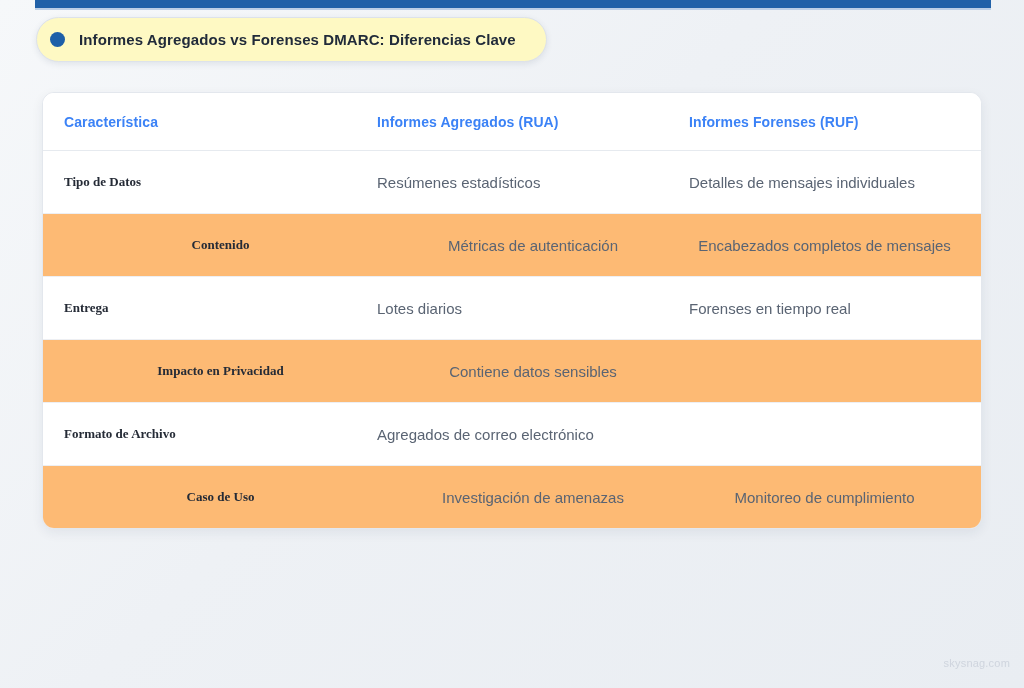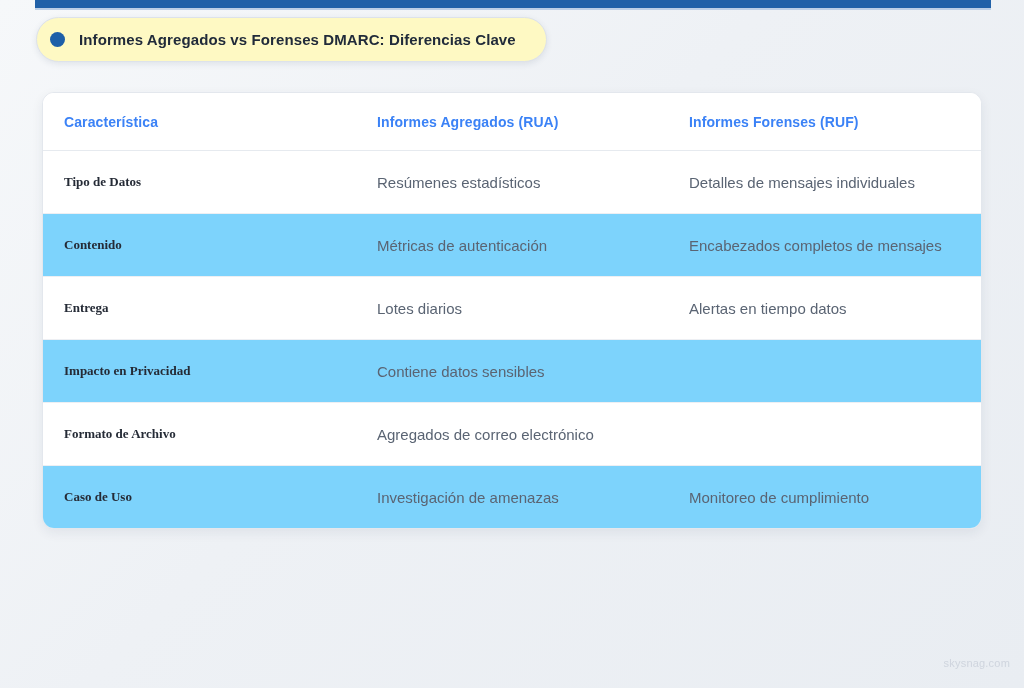--- a/index.html
+++ b/index.html
@@ -76,21 +76,21 @@
     align-items: center;
     padding: 0 21px;
     height: 62px;
     background: #ffffff;
     border-bottom: 1px solid #edeff3;
   }
   .t-row.header {
     height: 57px;
     border-bottom: 1px solid #e6eaef;
   }
-  .t-row.alt { background: #7dd3fc; }
+  .t-row.alt { background: #fdba74; text-align: center; }
   .t-row:last-child { border-bottom: none; }
 
   .th {
     font-size: 14px;
     font-weight: 700;
     color: #3b82f6;
     letter-spacing: 0.1px;
   }
   .cell-feature {
     font-size: 13px;
@@ -141,21 +141,21 @@
 
   <div class="t-row alt">
     <div class="cell-feature">Contenido</div>
     <div class="cell-value">Métricas de autenticación</div>
     <div class="cell-value">Encabezados completos de mensajes</div>
   </div>
 
   <div class="t-row">
     <div class="cell-feature">Entrega</div>
     <div class="cell-value">Lotes diarios</div>
-    <div class="cell-value">Alertas en tiempo datos</div>
+    <div class="cell-value">Forenses en tiempo real</div>
   </div>
 
   <div class="t-row alt">
     <div class="cell-feature">Impacto en Privacidad</div>
     <div class="cell-value">Contiene datos sensibles</div>
   </div>
 
   <div class="t-row">
     <div class="cell-feature">Formato de Archivo</div>
     <div class="cell-value">Agregados de correo electrónico</div>

